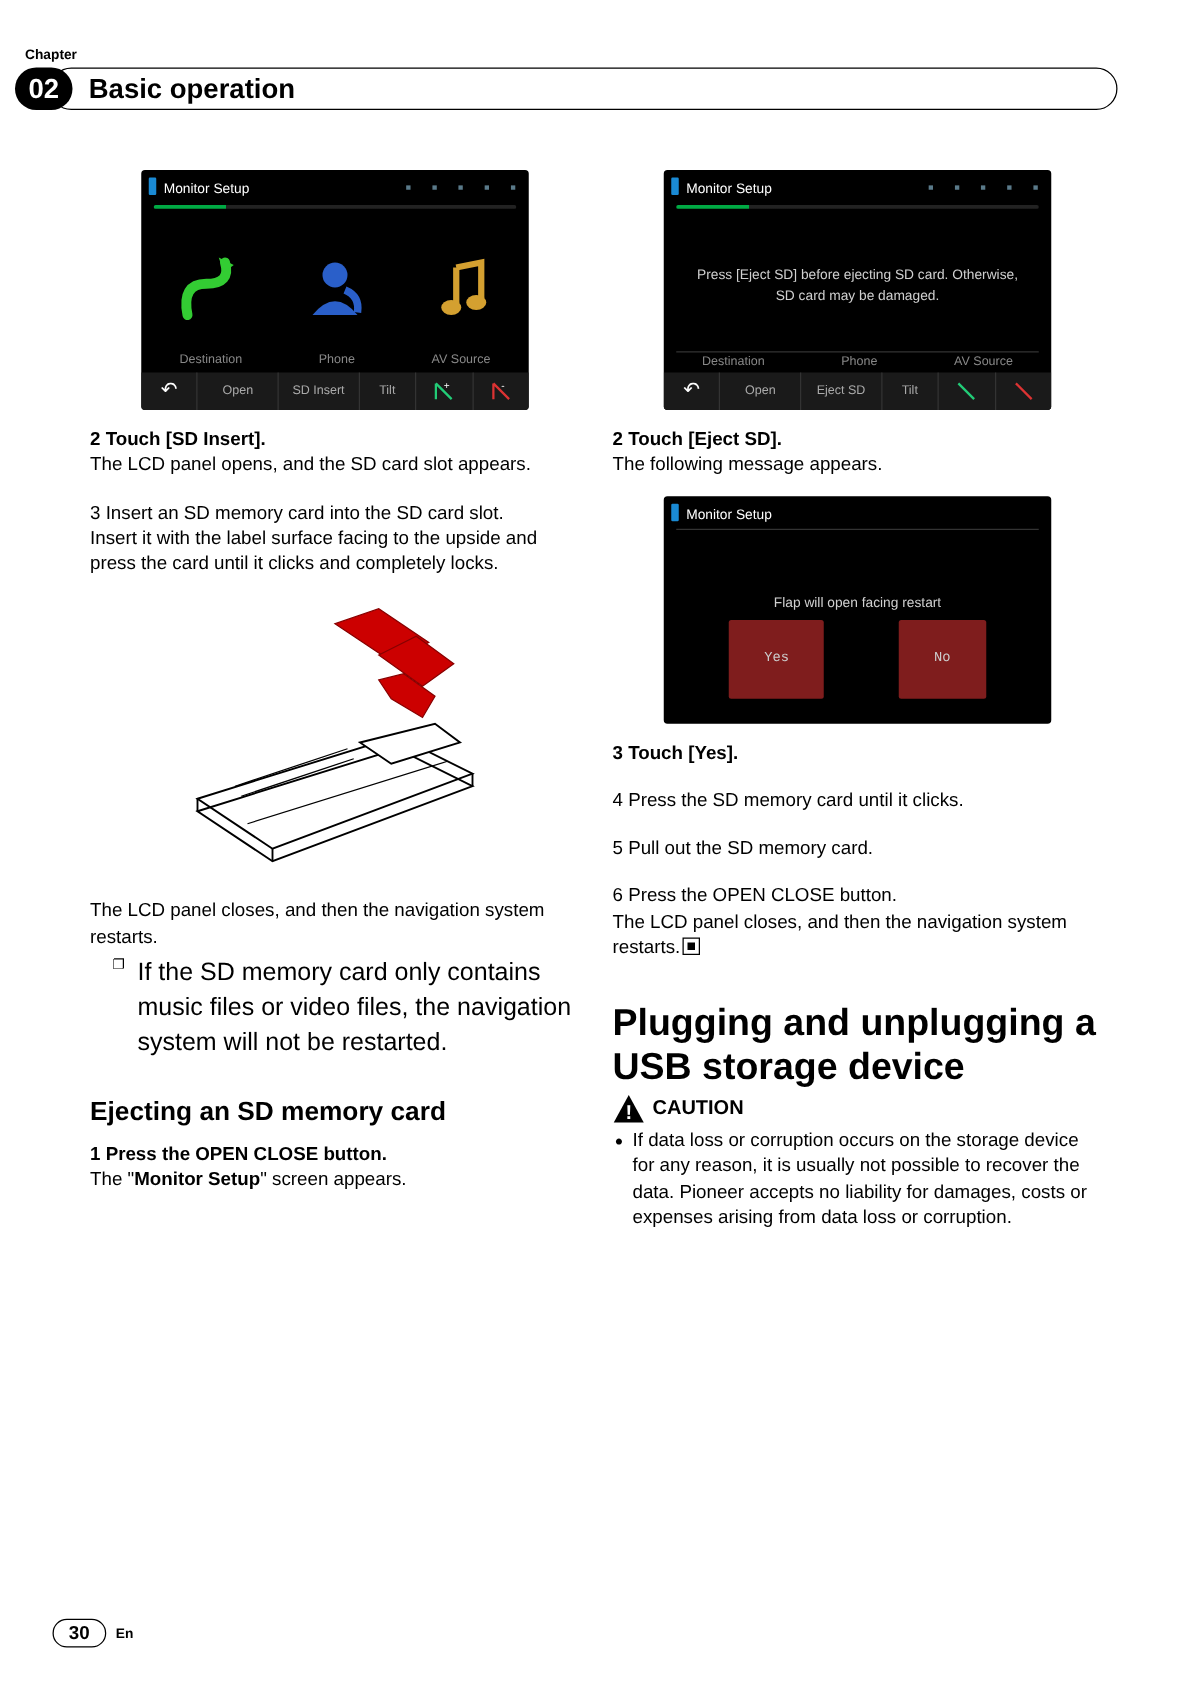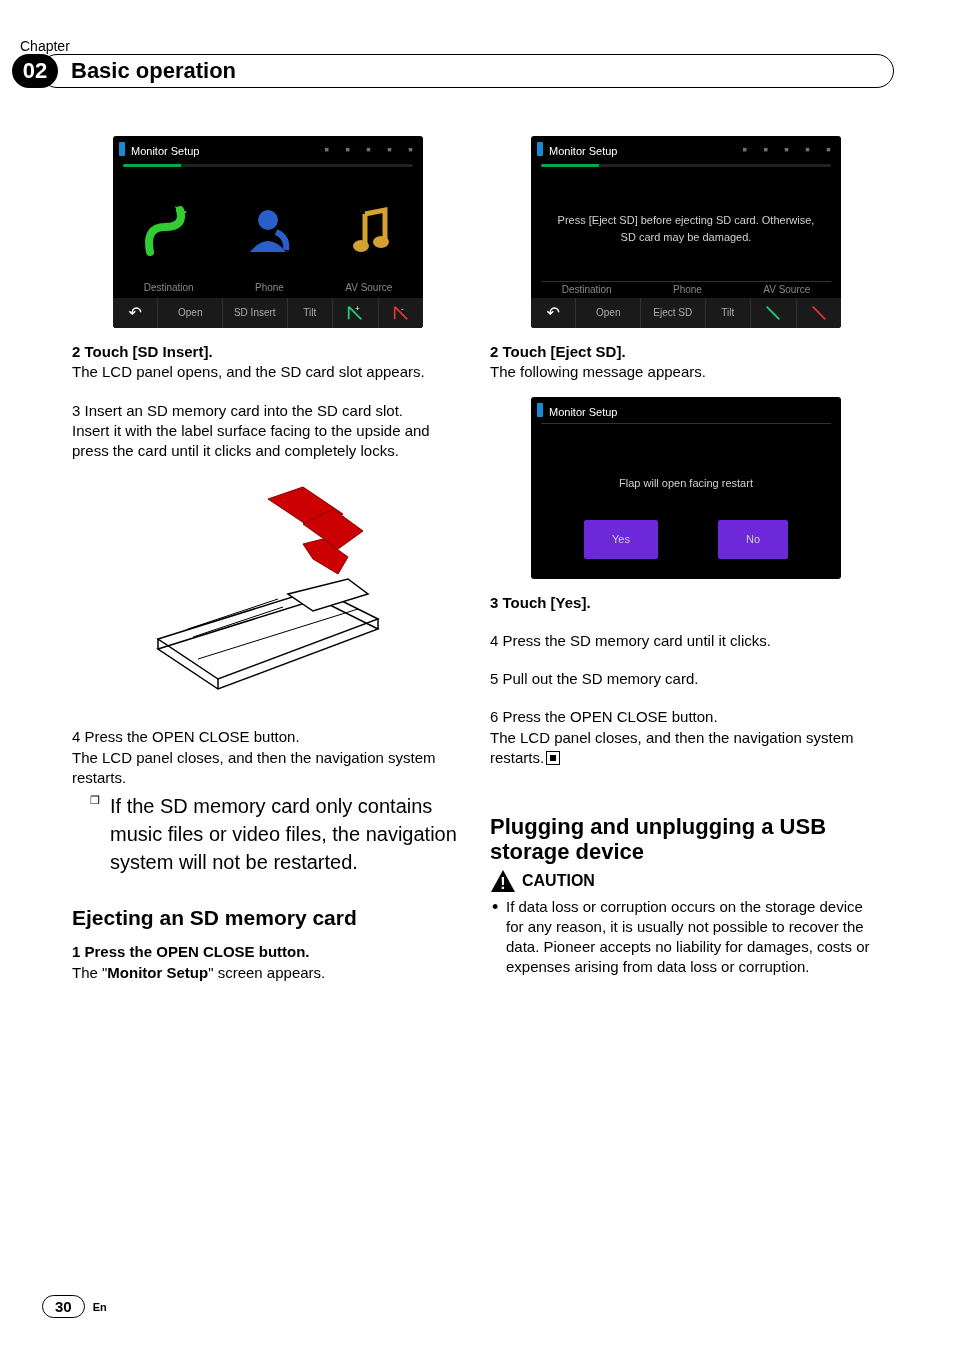--- a/index.html
+++ b/index.html
@@ -8,22 +8,22 @@
     width: 954px;
     height: 1352px;
     background: #fff;
     position: relative;
     color: #000;
   }
   .chapter-label {
     position: absolute;
     top: 38px;
     left: 20px;
-    font-size: 14px;
-    font-weight: normal;
+    font-size: 11px;
+    font-weight: bold;
   }
   .chapter-badge {
     position: absolute;
     top: 54px;
     left: 12px;
     width: 46px;
     height: 34px;
     background: #000;
     color: #fff;
     border-radius: 17px;
@@ -180,23 +180,24 @@
     bottom: 20px;
     left: 0;
     right: 0;
     display: flex;
     justify-content: center;
     gap: 60px;
     font-size: 11px;
     color: #ccc;
   }
   .ss-yn-btn {
-    background: #6d28d9;
-    padding: 12px 28px;
+    background: #7f1d1d;
+    padding: 24px 28px;
     border-radius: 2px;
+    font-family: Liberation Mono, monospace;
   }
   .step-head {
     font-weight: normal;
     margin-top: 18px;
   }
   .step-head-first {
     font-weight: bold;
     margin-top: 10px;
   }
   .body-text {
@@ -225,23 +226,23 @@
     font-size: 11px;
   }
   .h2 {
     font-size: 21px;
     font-weight: 900;
     margin-top: 28px;
     margin-bottom: 6px;
     color: #000;
   }
   .h1 {
-    font-size: 22px;
+    font-size: 30px;
     font-weight: 900;
-    margin-top: 46px;
+    margin-top: 34px;
     margin-bottom: 2px;
     line-height: 1.15;
     color: #000;
   }
   .caution-row {
     display: flex;
     align-items: center;
     gap: 6px;
     margin-top: 4px;
     margin-bottom: 4px;
@@ -399,21 +400,20 @@
       <line x1="80" y1="200" x2="80" y2="210" stroke="#000" stroke-width="1.5"></line>
       <polygon points="150,115 210,100 230,115 175,132" fill="#fff" stroke="#000" stroke-width="1.5"></polygon>
       <line x1="50" y1="150" x2="140" y2="120" stroke="#000" stroke-width="1"></line>
       <line x1="55" y1="158" x2="145" y2="128" stroke="#000" stroke-width="1"></line>
       <line x1="60" y1="180" x2="220" y2="130" stroke="#000" stroke-width="1"></line>
       <polygon points="130,20 175,50 205,35 165,8" fill="#c00" stroke="#800" stroke-width="1"></polygon>
       <polygon points="165,45 200,70 225,52 195,30" fill="#c00" stroke="#800" stroke-width="1"></polygon>
       <polygon points="185,60 210,78 200,95 175,80 165,65" fill="#c00" stroke="#800" stroke-width="1"></polygon>
     </svg>
 
-    <div class="step-head">4    Press the OPEN CLOSE button.</div>
     <div class="body-text">The LCD panel closes, and then the navigation system restarts.</div>
     <div class="note-list">
       <div class="note-item">If the SD memory card only contains music files or video files, the navigation system will not be restarted.</div>
     </div>
 
     <div class="h2">Ejecting an SD memory card</div>
     <div class="step-head-first">1    Press the OPEN CLOSE button.</div>
     <div class="body-text">
       <span>The "</span><b>Monitor Setup</b><span>" screen appears.</span>
     </div>

